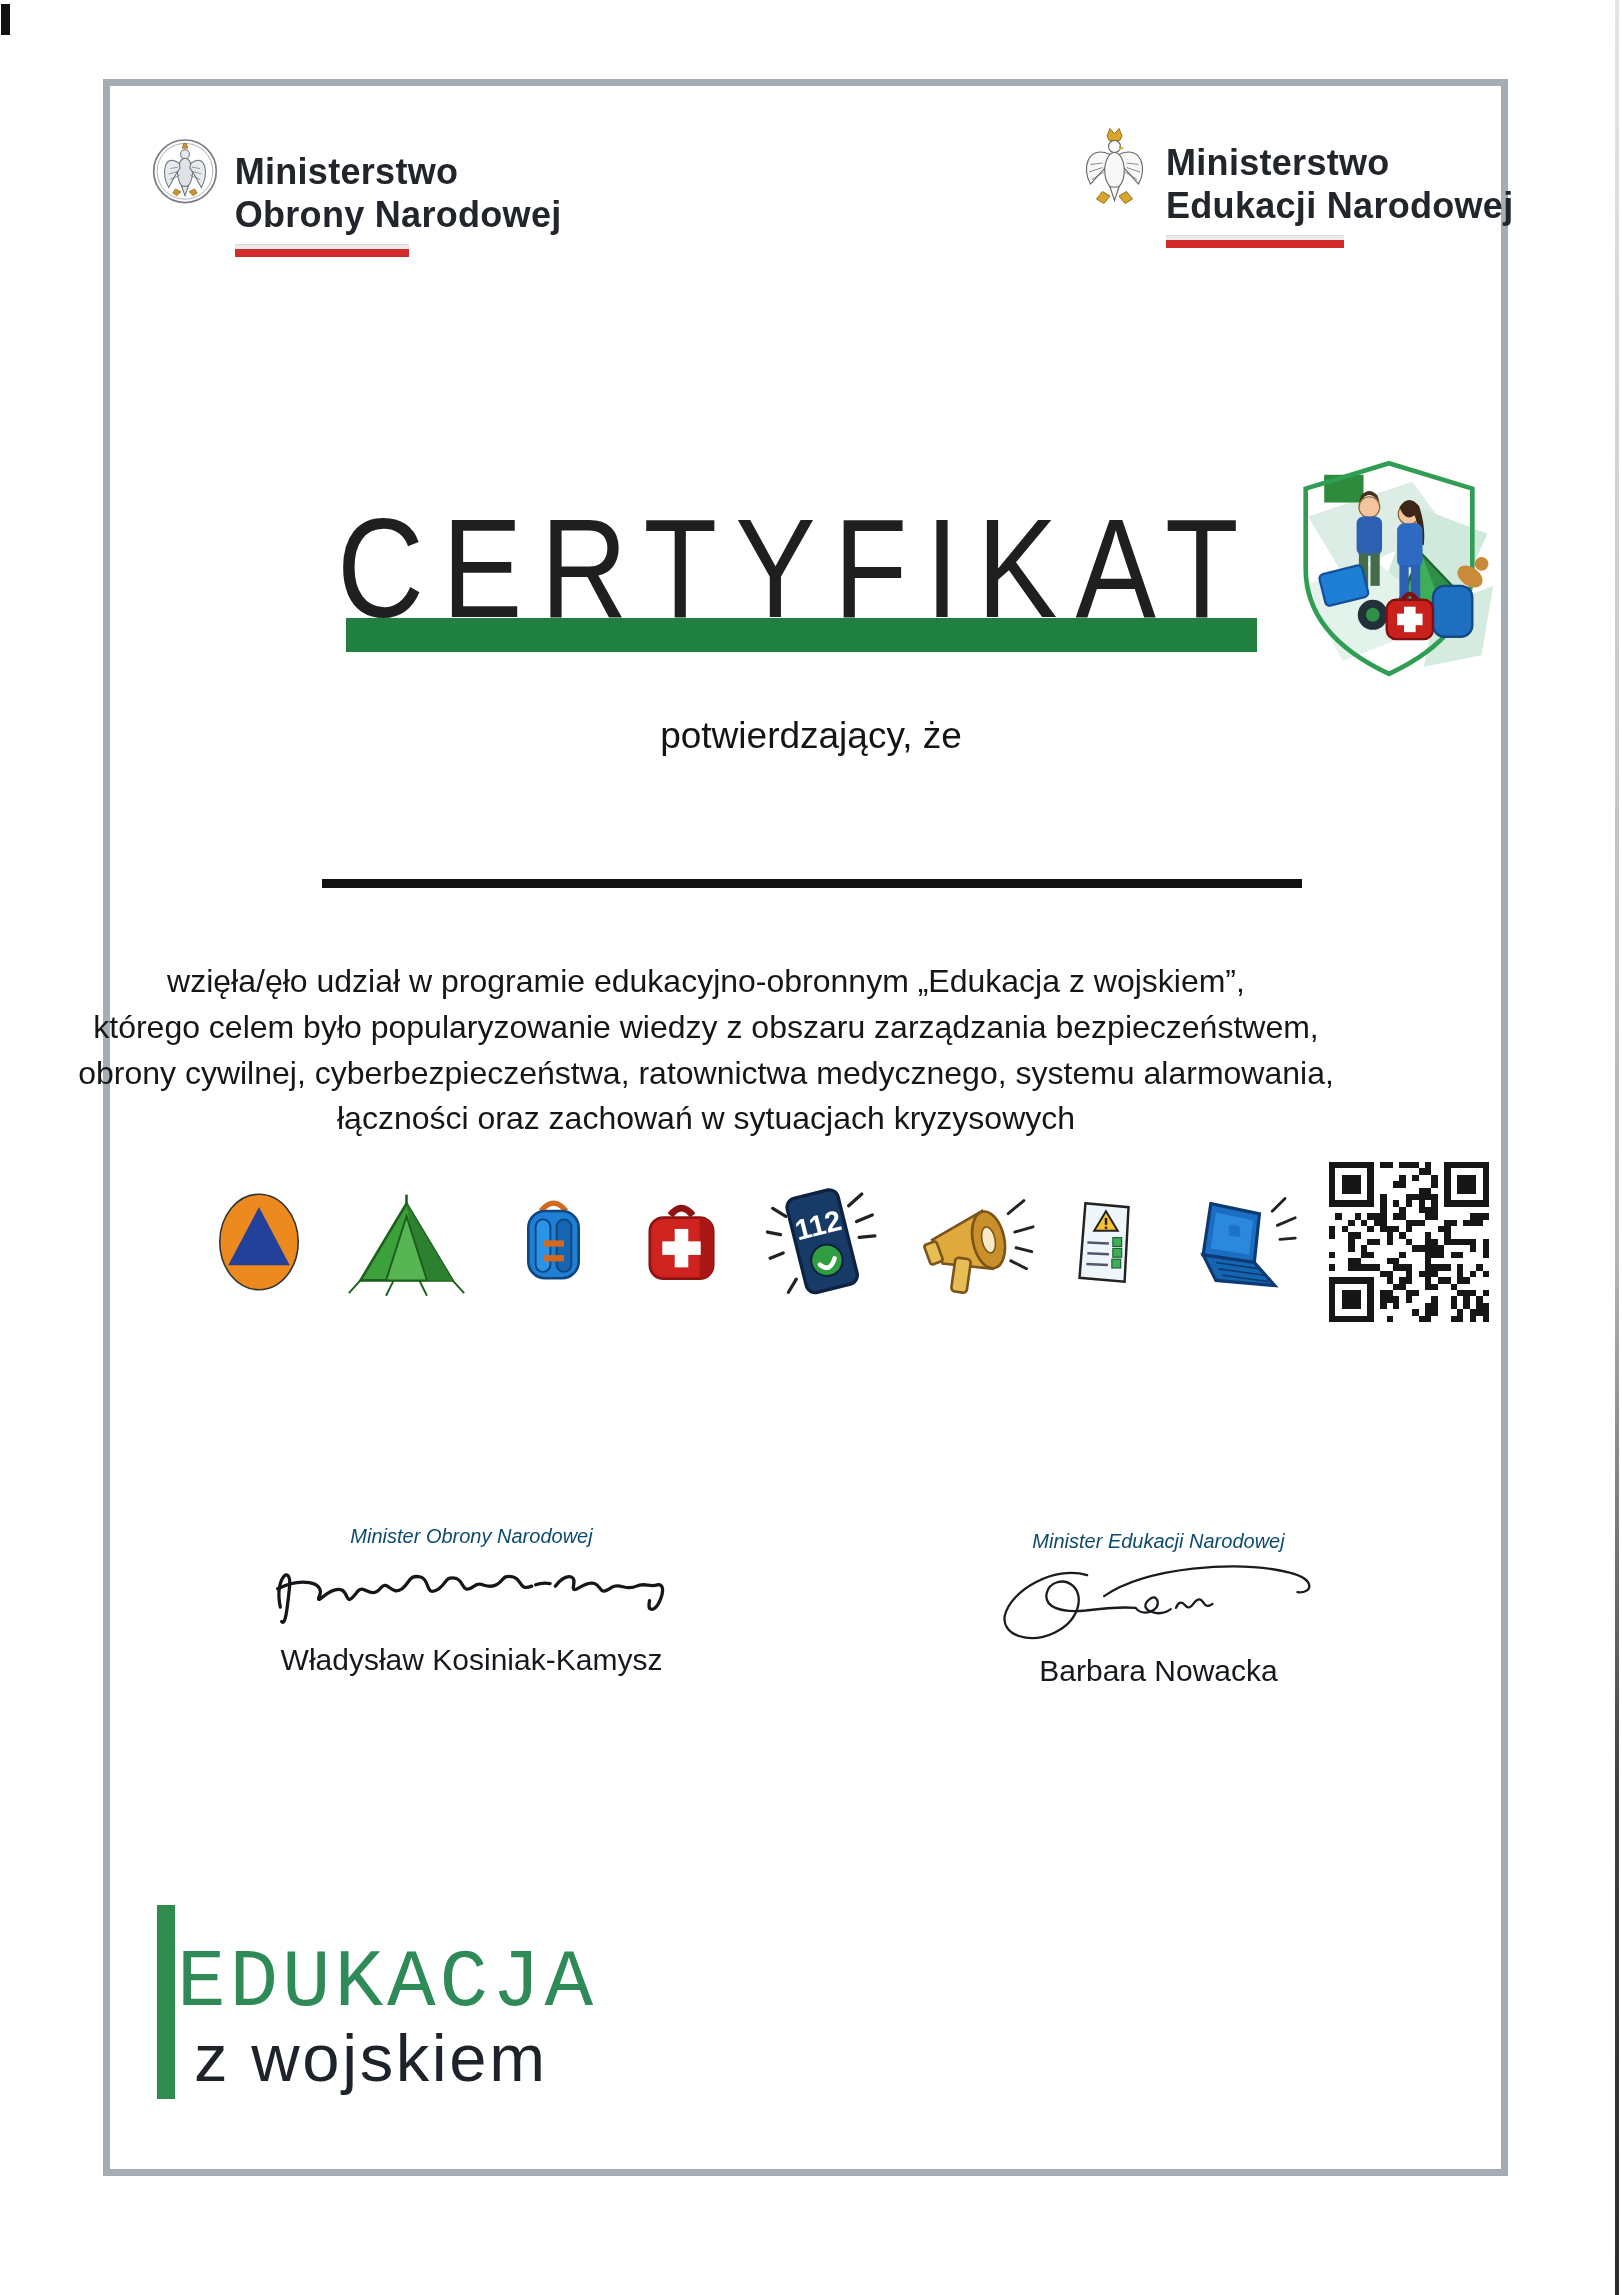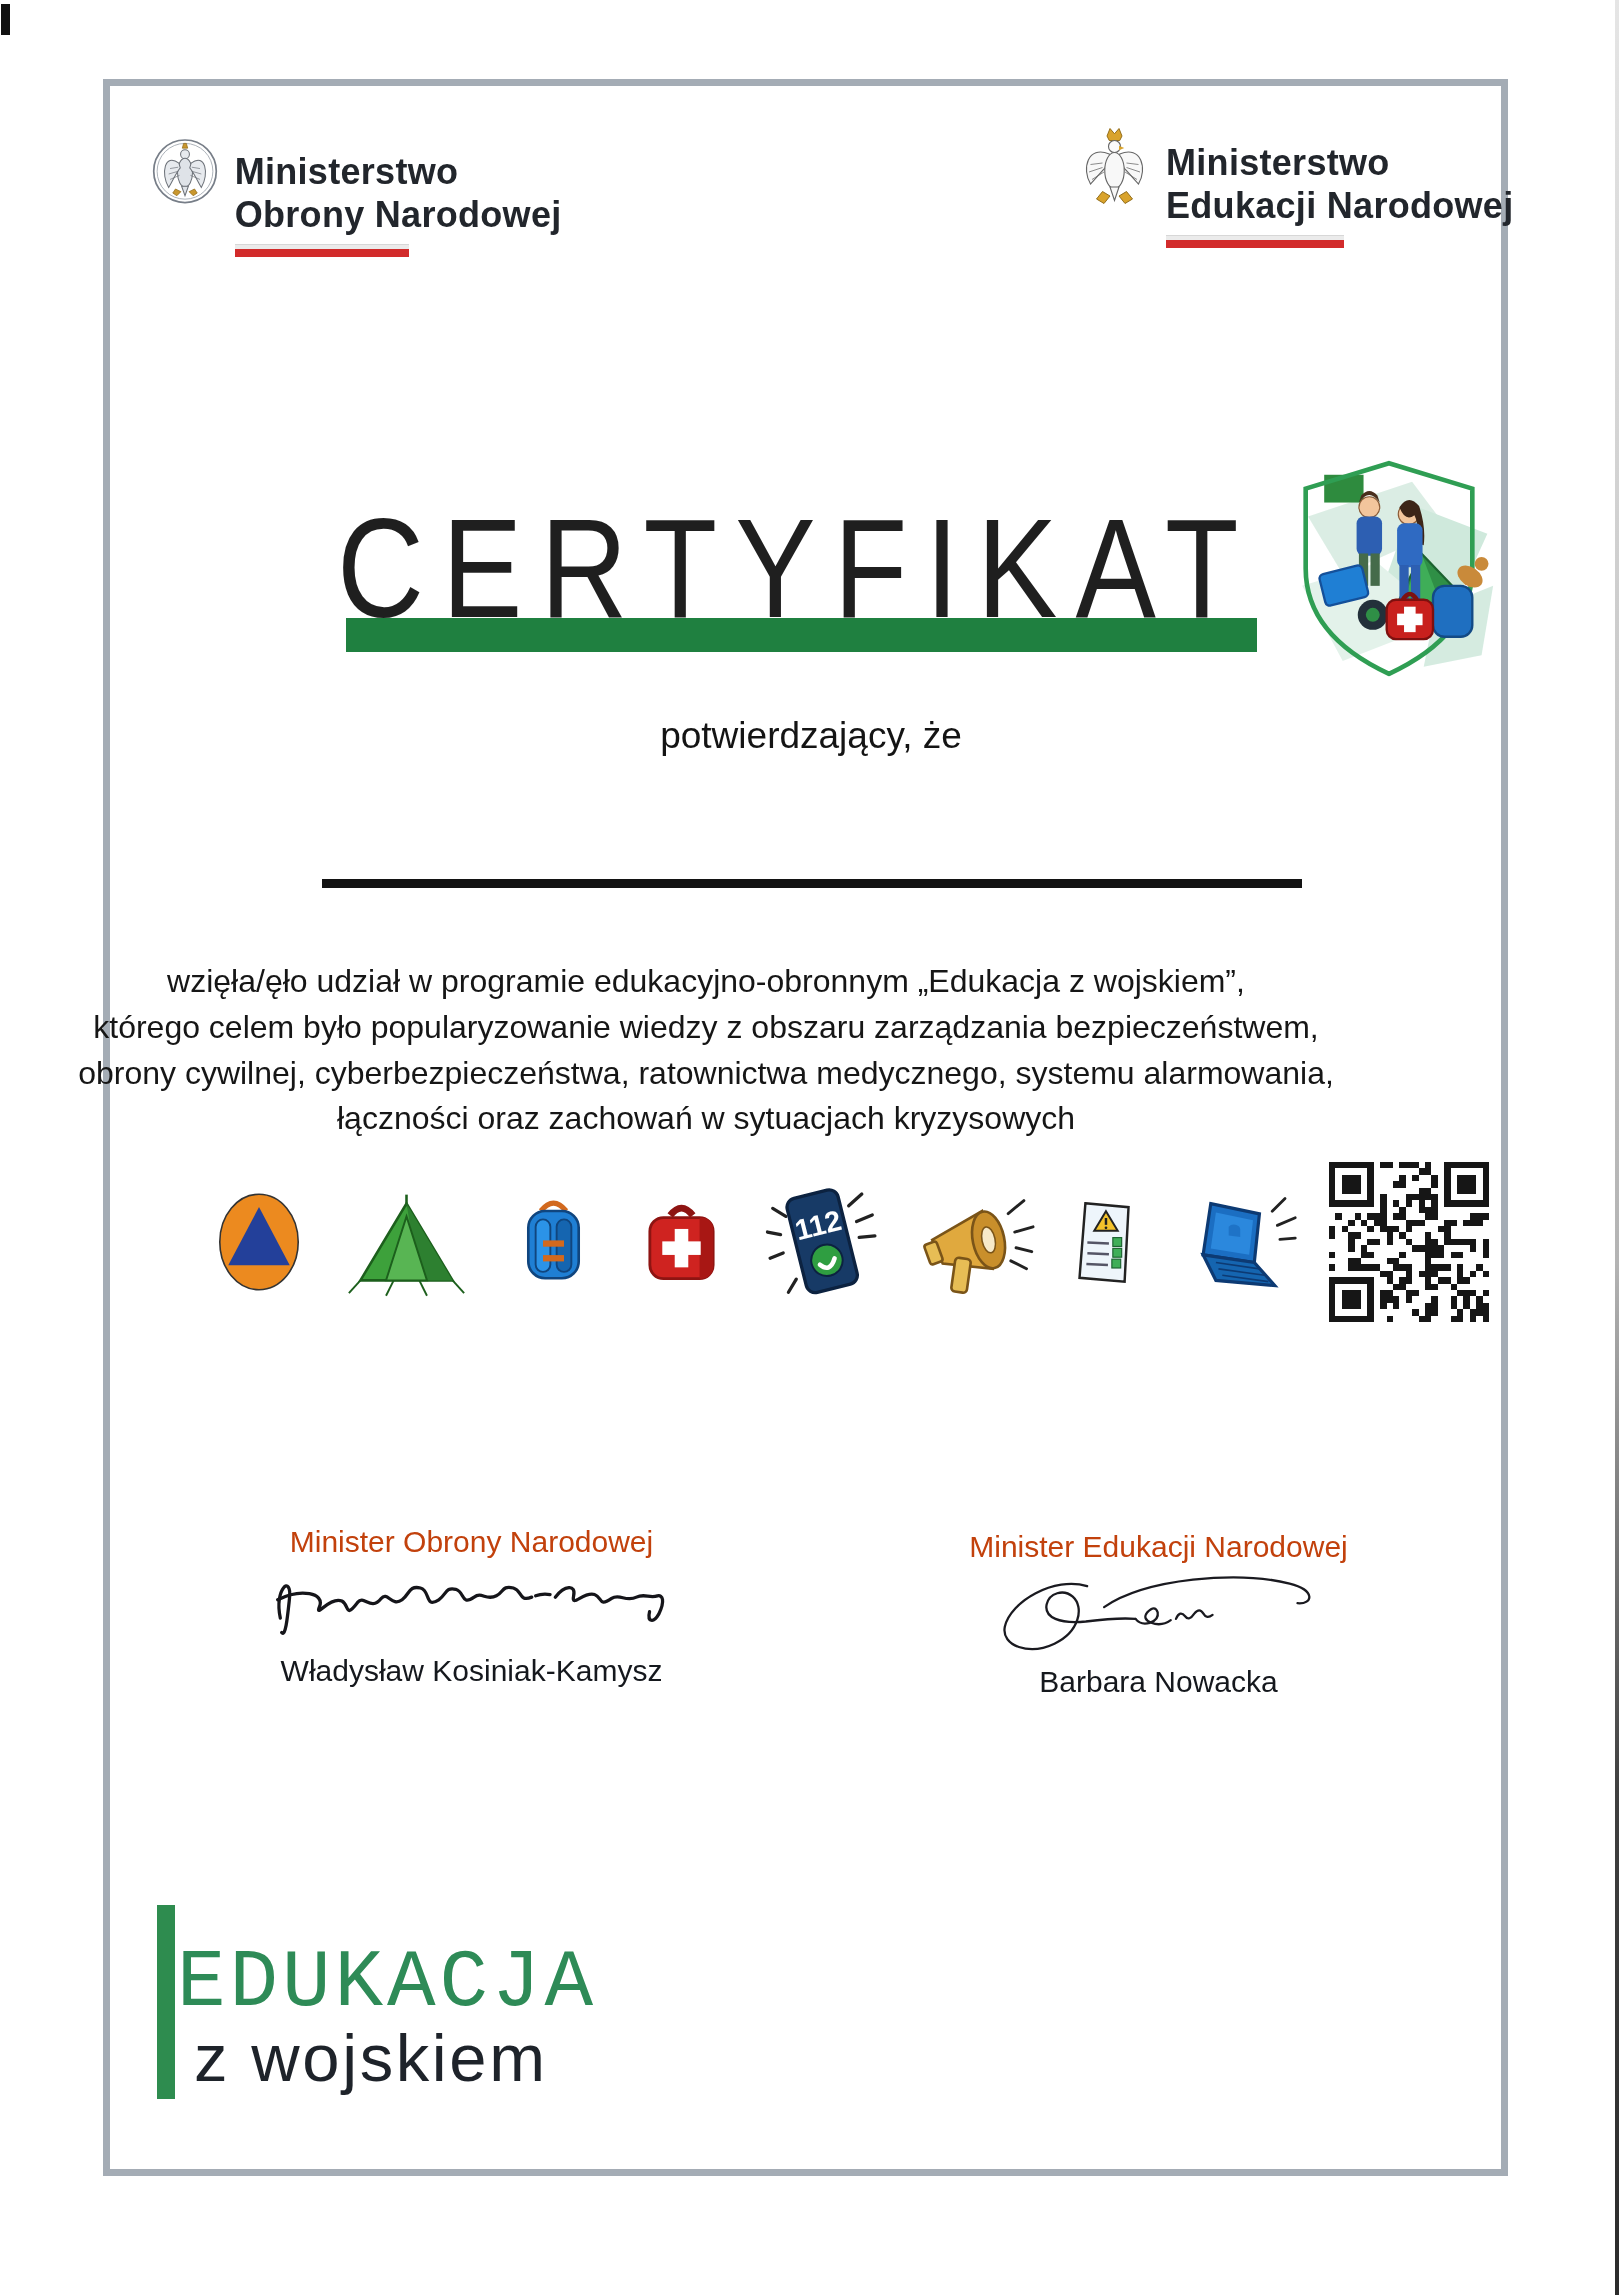--- a/index.html
+++ b/index.html
@@ -38,21 +38,21 @@
 
   .body-par{left:0;top:959px;width:1412px;text-align:center;font-size:32px;line-height:1.43;
             color:#161616;white-space:pre-line;}
 
   .icons-row{left:206px;top:1158px;width:1283px;height:170px;display:flex;
              align-items:center;justify-content:space-between;}
 
   .sig-block{display:flex;flex-direction:column;align-items:center;}
   .sig-left{left:236px;top:1525px;width:471px;}
   .sig-right{left:910px;top:1530px;width:497px;}
-  .sig-title{font-size:30px;color:#c2410c;}
+  .sig-title{font-size:20px;color:#0c4a6e;font-style:italic;}
   .sig-name{font-size:30px;color:#15181d;margin-top:1.3px;}
 
   .footer-bar{left:157px;top:1905px;width:17.7px;height:194px;background:#2e8c4f;}
   .footer-line1{left:177px;top:1938px;font-size:81px;letter-spacing:3.9px;color:#2e8b57;white-space:nowrap;font-family:Liberation Mono, monospace;}
   .footer-line2{left:194px;top:2019px;font-size:67px;letter-spacing:2.6px;color:#1e232a;white-space:nowrap;}
   .place-date{left:1047px;top:2047px;width:393px;text-align:center;font-size:33px;
               letter-spacing:0.7px;color:#20242a;}
 
   svg text{font-family:"Liberation Sans",sans-serif;}
 </style>

